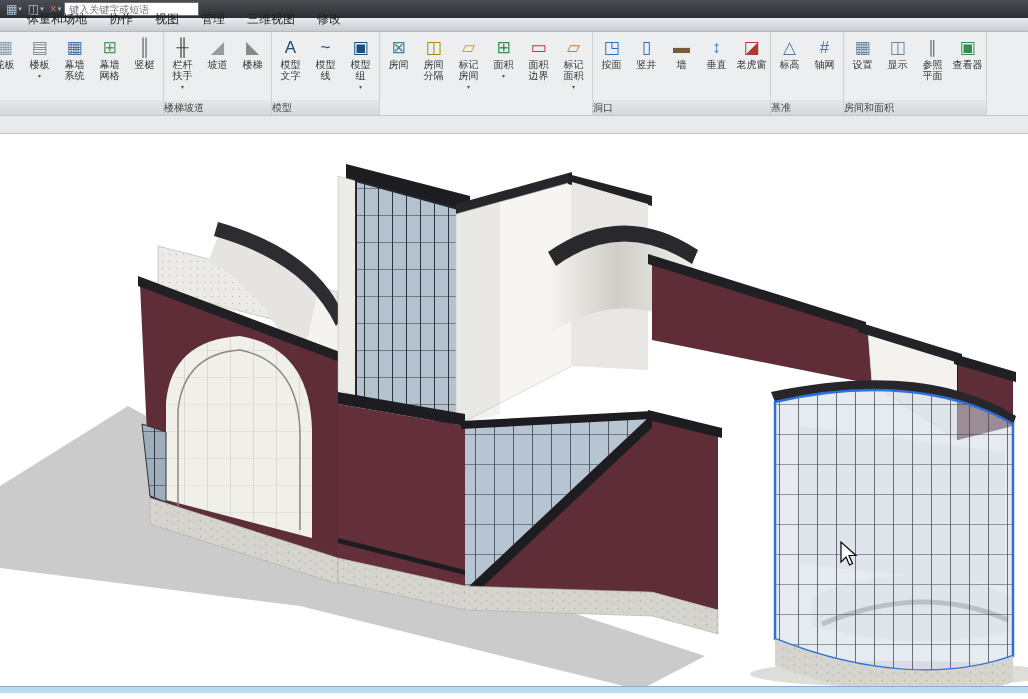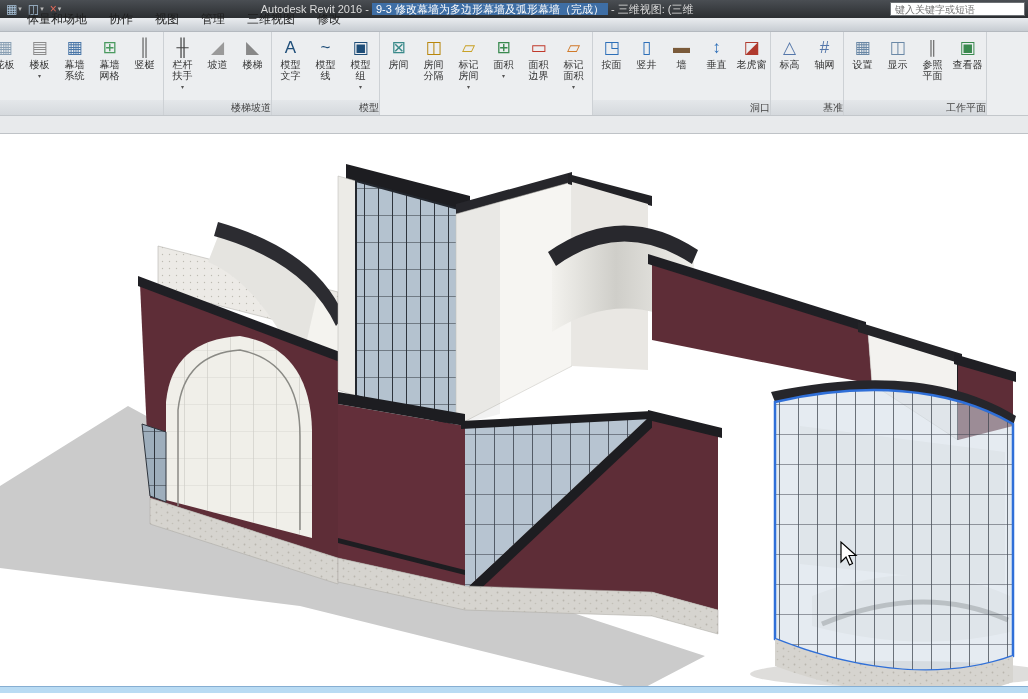--- a/index.html
+++ b/index.html
@@ -24,21 +24,21 @@
   .ribbon{height:84px;background:#eceef0;display:flex;border-bottom:1px solid #c3c7cb;overflow:hidden}
   .panel{display:flex;flex-direction:column;border-right:1px solid #cdd1d5;height:100%}
   .panel-buttons{flex:1;display:flex;align-items:flex-start;padding:2px 1px 0}
   .rbtn{width:35px;display:flex;flex-direction:column;align-items:center;font-size:10px;line-height:11px;
         text-align:center;color:#333;padding-top:2px;height:64px;cursor:default}
   .rbtn.cut{margin-left:-14px}
   .rbtn .icon{width:24px;height:22px;display:flex;align-items:center;justify-content:center;
               font-size:17px;margin-bottom:1px}
   .rlabel{white-space:pre-line}
   .rbtn .caret{font-size:6px;color:#555;margin-top:1px}
-  .panel-label{height:15px;font-size:10px;color:#444;text-align:right;line-height:15px;
+  .panel-label{height:15px;font-size:10px;color:#444;text-align:left;line-height:15px;
                background:linear-gradient(#e4e7ea,#d5d9dd);cursor:default}
   
   .optionsbar{height:18px;background:#e8eaec;border-bottom:1px solid #bfc3c7}
   .canvas{position:relative;height:552px;background:#fff}
   .canvas svg{position:absolute;left:0;top:0}
   .statusstrip{height:7px;background:#b9dbf3;border-top:1px solid #86aed2}
 </style>
 </head>
 <body>
 
@@ -50,23 +50,20 @@
       </span>
       <span class="qbtn">
         <span class="glyph" style="color: rgb(169, 195, 218);">◫</span>
         <span class="caret">▾</span>
       </span>
       <span class="qbtn">
         <span class="glyph" style="color: rgb(224, 106, 90);">×</span>
         <span class="caret">▾</span>
       </span>
     </div>
-  <div class="title-center">
-    <span>Autodesk Revit 2016 - </span><span class="doc-hl">9-3 修改幕墙为多边形幕墙及弧形幕墙（完成）</span><span> - 三维视图: (三维</span>
-  </div>
   <input class="search" placeholder="键入关键字或短语" style="">
 </div>
 
 <div class="tabbar" id="tabbar">
     <div class="tab">体量和场地</div>
     <div class="tab">协作</div>
     <div class="tab">视图</div>
     <div class="tab">管理</div>
     <div class="tab">三维视图</div>
     <div class="tab">修改</div>
@@ -227,21 +224,21 @@
         <div class="rbtn">
           <span class="icon" style="color: rgb(119, 119, 119);">∥</span>
           <span class="rlabel">参照
 平面</span>
         </div>
         <div class="rbtn">
           <span class="icon" style="color: rgb(58, 138, 79);">▣</span>
           <span class="rlabel">查看器</span>
         </div>
       </div>
-      <div class="panel-label">工作平面</div>
+      <div class="panel-label">房间和面积</div>
     </div>
   </div>
 
 <div class="optionsbar"></div>
 
 <div class="canvas">
 <svg width="1028" height="552" viewBox="0 0 1028 552">
   <defs>
     <pattern id="spk" width="7" height="7" patternUnits="userSpaceOnUse">
       <circle cx="1.5" cy="1.5" r="0.7" fill="#bdbab2"></circle>

